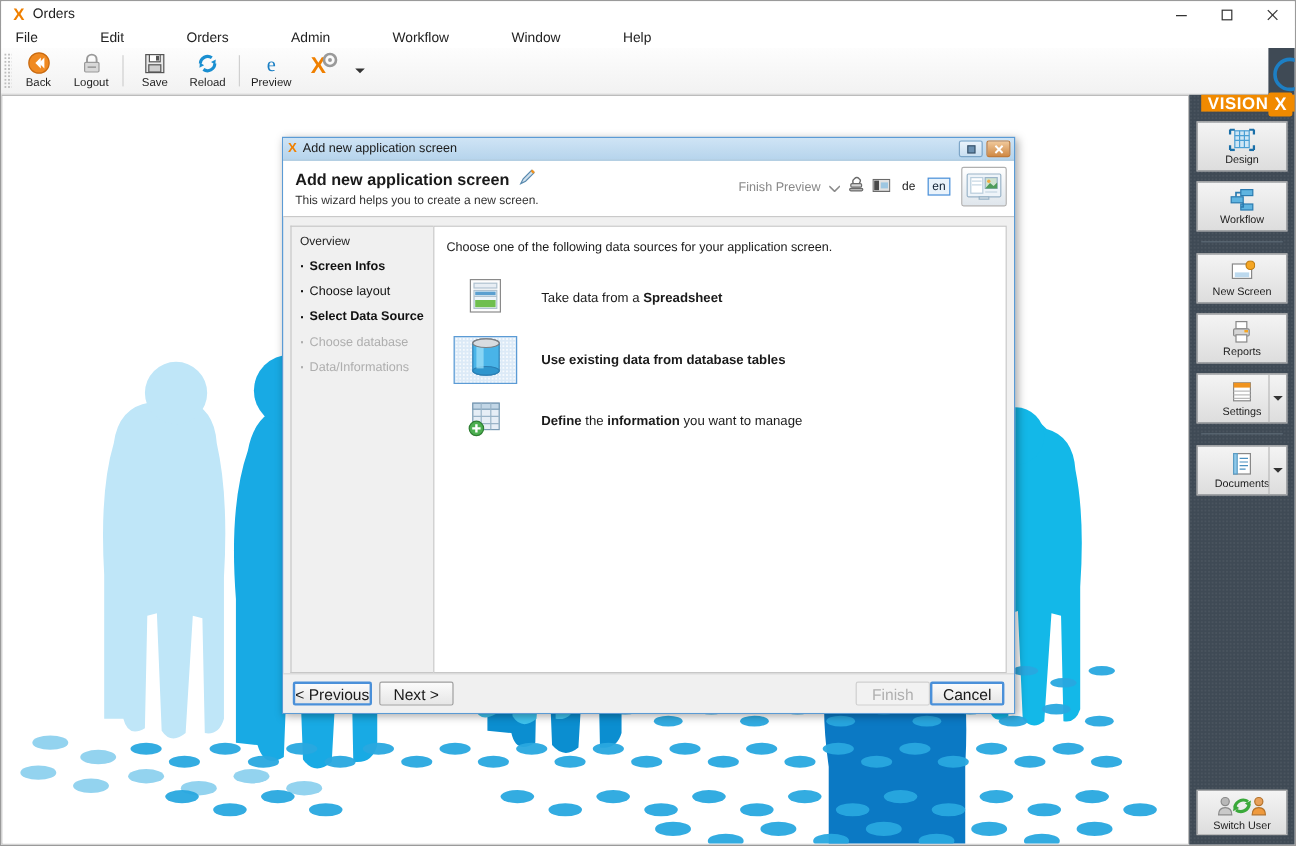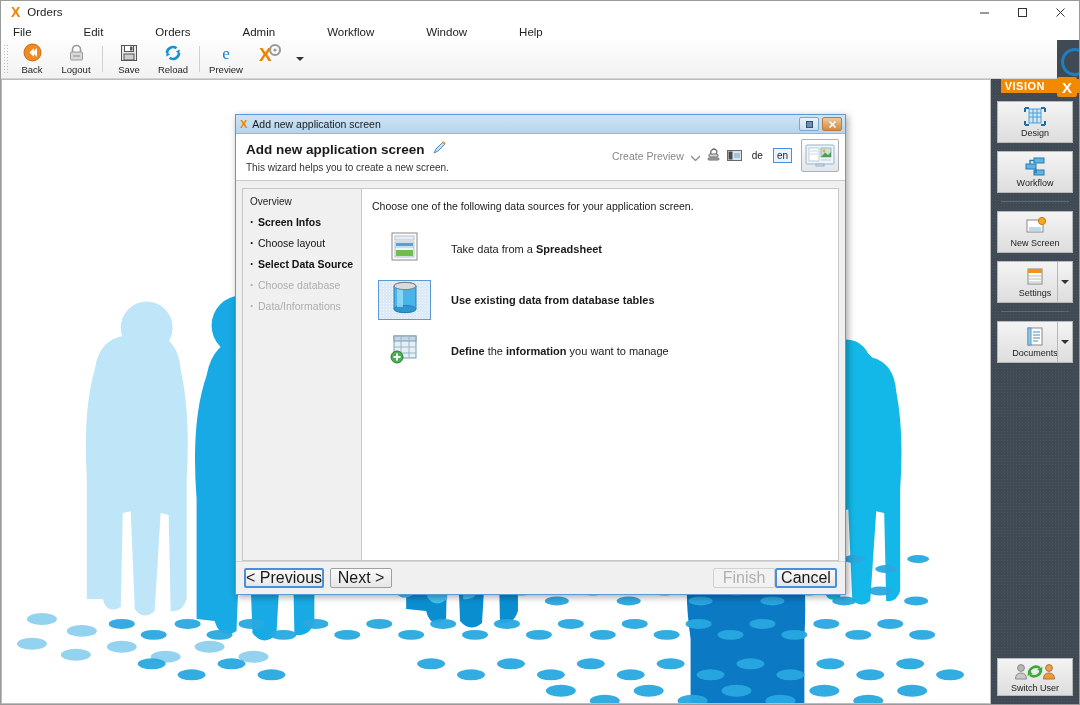--- a/index.html
+++ b/index.html
@@ -120,22 +120,22 @@
     background: #3f4a55;
     background-image: radial-gradient(rgba(255,255,255,0.055) 30%, transparent 32%);
     background-size: 3px 3px;
   }
   .vision-banner {
     position: relative; height: 14px; margin: 0 0 0 10px;
     background: #f18a00;
     display: flex; align-items: center; justify-content: flex-end;
   }
   .vision-txt {
-    font-size: 11px; font-weight: bold; color: #ffffff;
-    letter-spacing: .5px; margin-right: 34px;
+    font-size: 14px; font-weight: bold; color: #ffffff;
+    letter-spacing: .5px; margin-right: 22px;
   }
   .vision-x {
     position: absolute; right: 2px; top: -2px;
     width: 20px; height: 20px; background: #f18a00;
     border-radius: 2px;
     display:flex; align-items:center; justify-content:center;
     color:#fff; font-weight:bold; font-size:15px; line-height:1;
   }
   .sb-list { padding: 8px 6px 0 6px; }
   .sb-btn {
@@ -283,21 +283,21 @@
 
   .dlg-footer {
     position: absolute; left: 0; right: 0; bottom: 0; height: 33px;
     background: #f0f0f0;
     border-top: 1px solid #d6d6d6;
     display: flex; align-items: center;
     padding: 0 8px;
   }
   .btn {
     height: 20px; min-width: 62px;
-    font-size: 16px; color: #1a1a1a;
+    font-size: 13px; color: #1a1a1a;
     background: linear-gradient(#fbfbfb, #e6e6e6);
     border: 1px solid #a0a0a0; border-radius: 2px;
     display:flex; align-items:center; justify-content:center;
     margin-right: 6px;
   }
   .btn.default { border: 2px solid #4a90d9; }
   .btn.disabled { color: #b0b0b0; background: #f2f2f2; border-color:#d0d0d0; }
   .btn.right { margin-right: 0; margin-left: 0; }
   .footer-spacer { flex: 1; }
 </style>
@@ -603,20 +603,31 @@
         <div class="sb-ico">
           <svg width="22" height="19" viewBox="0 0 22 19">
             <rect x="3" y="3" width="16" height="12" fill="#fff" stroke="#888"></rect>
             <rect x="5" y="10" width="12" height="4" fill="#bcd9ee"></rect>
             <circle cx="18" cy="4" r="3.6" fill="#f5a623" stroke="#c07d10"></circle>
           </svg>
         </div>
         <div class="sb-lbl">New Screen</div>
       </div>
 
+      <div class="sb-btn">
+        <div class="sb-ico">
+          <svg width="22" height="19" viewBox="0 0 22 19">
+            <rect x="6" y="1" width="9" height="6" fill="#fff" stroke="#888"></rect>
+            <rect x="4" y="7" width="13" height="6" rx="1" fill="#d6d6d6" stroke="#8a8a8a"></rect>
+            <rect x="6" y="12" width="9" height="6" fill="#fff" stroke="#888"></rect>
+            <rect x="13" y="8" width="3" height="2" fill="#f5a623"></rect>
+          </svg>
+        </div>
+        <div class="sb-lbl">Reports</div>
+      </div>
 
 
       <div class="sb-btn">
         <div class="sb-ico">
           <svg width="22" height="19" viewBox="0 0 22 19">
             <rect x="4" y="2" width="14" height="15" fill="#fff" stroke="#888"></rect>
             <rect x="4" y="2" width="14" height="4" fill="#f0931f"></rect>
             <line x1="4" y1="9" x2="18" y2="9" stroke="#bbb"></line>
             <line x1="4" y1="12" x2="18" y2="12" stroke="#bbb"></line>
             <line x1="4" y1="15" x2="18" y2="15" stroke="#bbb"></line>
@@ -694,21 +705,21 @@
         <span style="margin-left:7px;">
           <svg width="15" height="15" viewBox="0 0 15 15">
             <path d="M2 13 L4 9 L11 2 L13 4 L6 11 Z" fill="#cfe0ee" stroke="#5a8aae"></path>
             <path d="M11 2 L13 4" stroke="#f0931f" stroke-width="2"></path>
           </svg>
         </span>
       </div>
       <div class="dlg-sub">This wizard helps you to create a new screen.</div>
 
       <div class="hdr-tools">
-        <span class="hdr-link">Create Preview</span>
+        <span class="hdr-link">Finish Preview</span>
         <span>
           <svg width="9" height="6" viewBox="0 0 9 6">
               <path d="M0 1 L4.5 5.5 L9 1" fill="none" stroke="#8a8a8a" stroke-width="1.3"></path>
             </svg>
         </span>
         <span>
           <svg width="13" height="14" viewBox="0 0 13 14">
             <path d="M4 7 q-1 -3 1 -4 q2 -2 4 0 q2 1 0 4" fill="none" stroke="#6a6a6a" stroke-width="1.2"></path>
             <rect x="2" y="7" width="9" height="3" rx="1" fill="#d6d6d6" stroke="#6a6a6a"></rect>
             <rect x="1" y="11" width="11" height="2" rx="1" fill="#b8b8b8" stroke="#6a6a6a"></rect>

